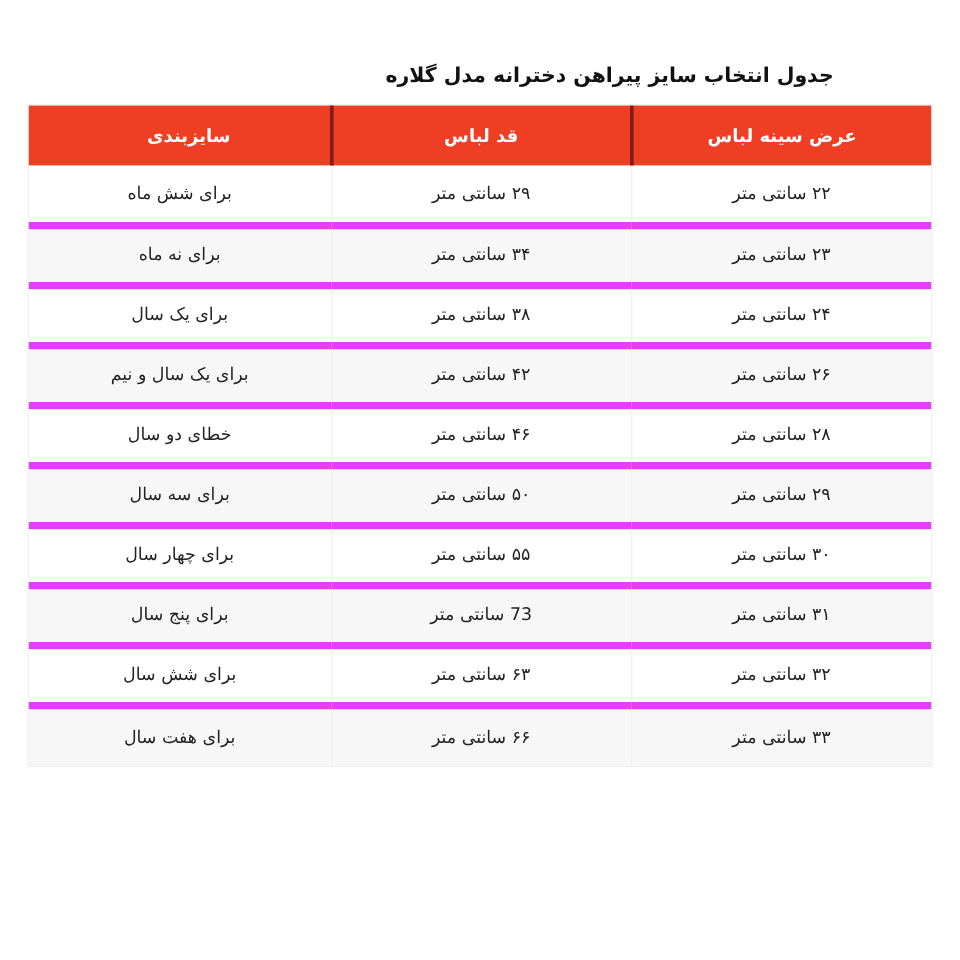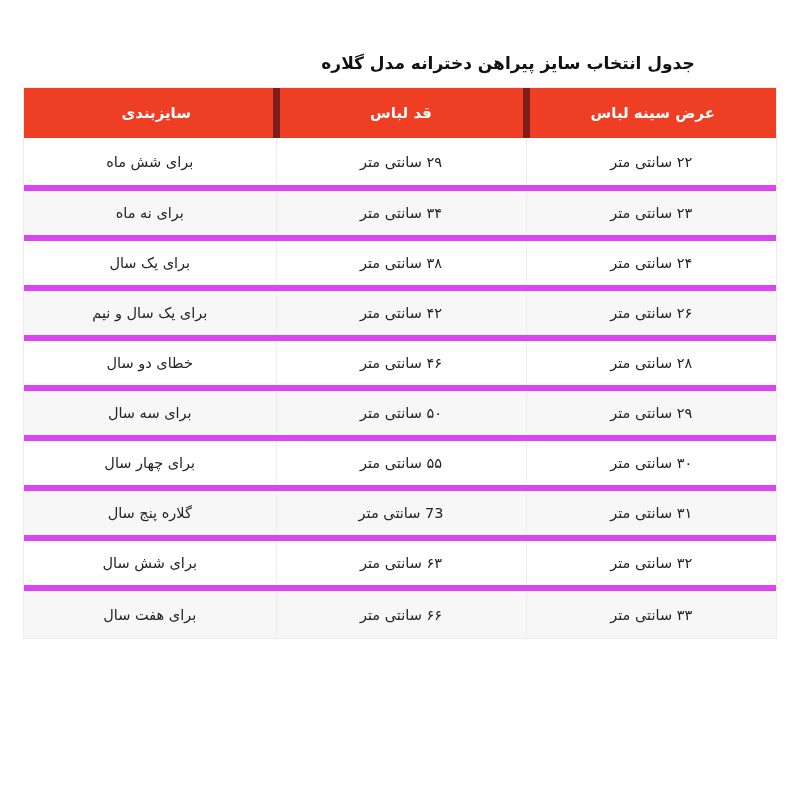--- a/index.html
+++ b/index.html
@@ -58,21 +58,21 @@
     padding: 0;
     height: 50px;
     box-sizing: border-box;
   }
   .size-table thead th {
     background: #ee3e23;
     color: #ffffff;
     font-weight: bold;
     font-size: 15px;
     height: 50px;
-    border-left: 7px solid #7f1d1d;
+    border-left: 3px solid #7f1d1d;
     letter-spacing: 0px;
   }
   .size-table thead th:last-child {
     border-left: none;
     padding-left: 16px;
   }
   .size-table tbody td {
     color: #232323;
     font-weight: normal;
     border-left: 1px solid #eeeeee;
@@ -181,21 +181,21 @@
         <td>برای سه سال</td>
       </tr>
       <tr>
         <td>۳۰ سانتی متر</td>
         <td>۵۵ سانتی متر</td>
         <td>برای چهار سال</td>
       </tr>
       <tr>
         <td>۳۱ سانتی متر</td>
         <td>73 سانتی متر</td>
-        <td>گلاره پنج سال</td>
+        <td>برای پنج سال</td>
       </tr>
       <tr>
         <td>۳۲ سانتی متر</td>
         <td>۶۳ سانتی متر</td>
         <td>برای شش سال</td>
       </tr>
       <tr>
         <td>۳۳ سانتی متر</td>
         <td>۶۶ سانتی متر</td>
         <td>برای هفت سال</td>

